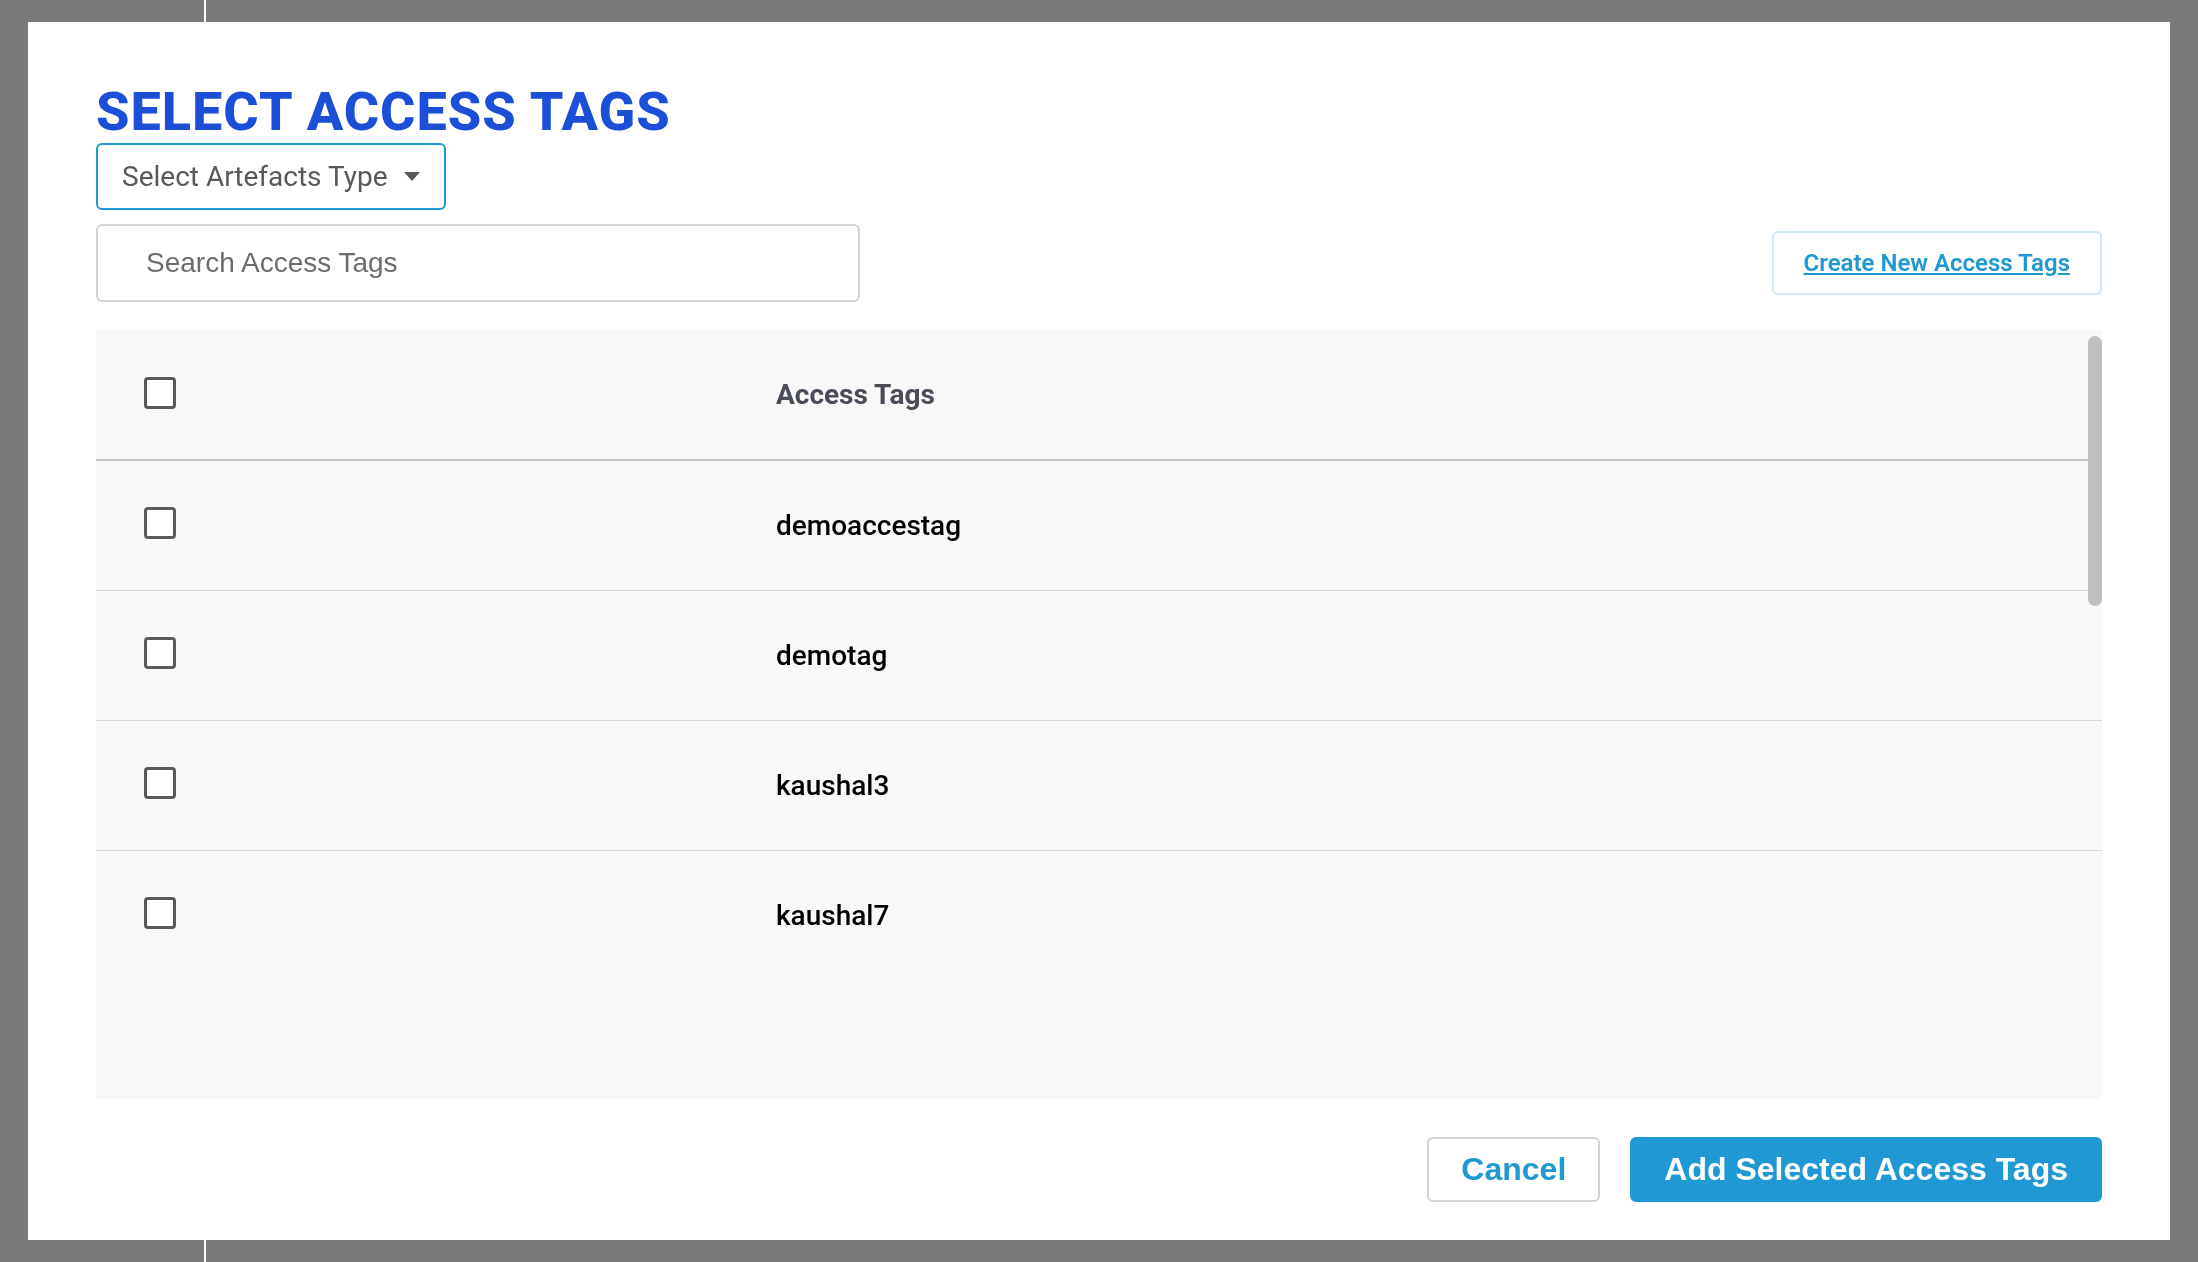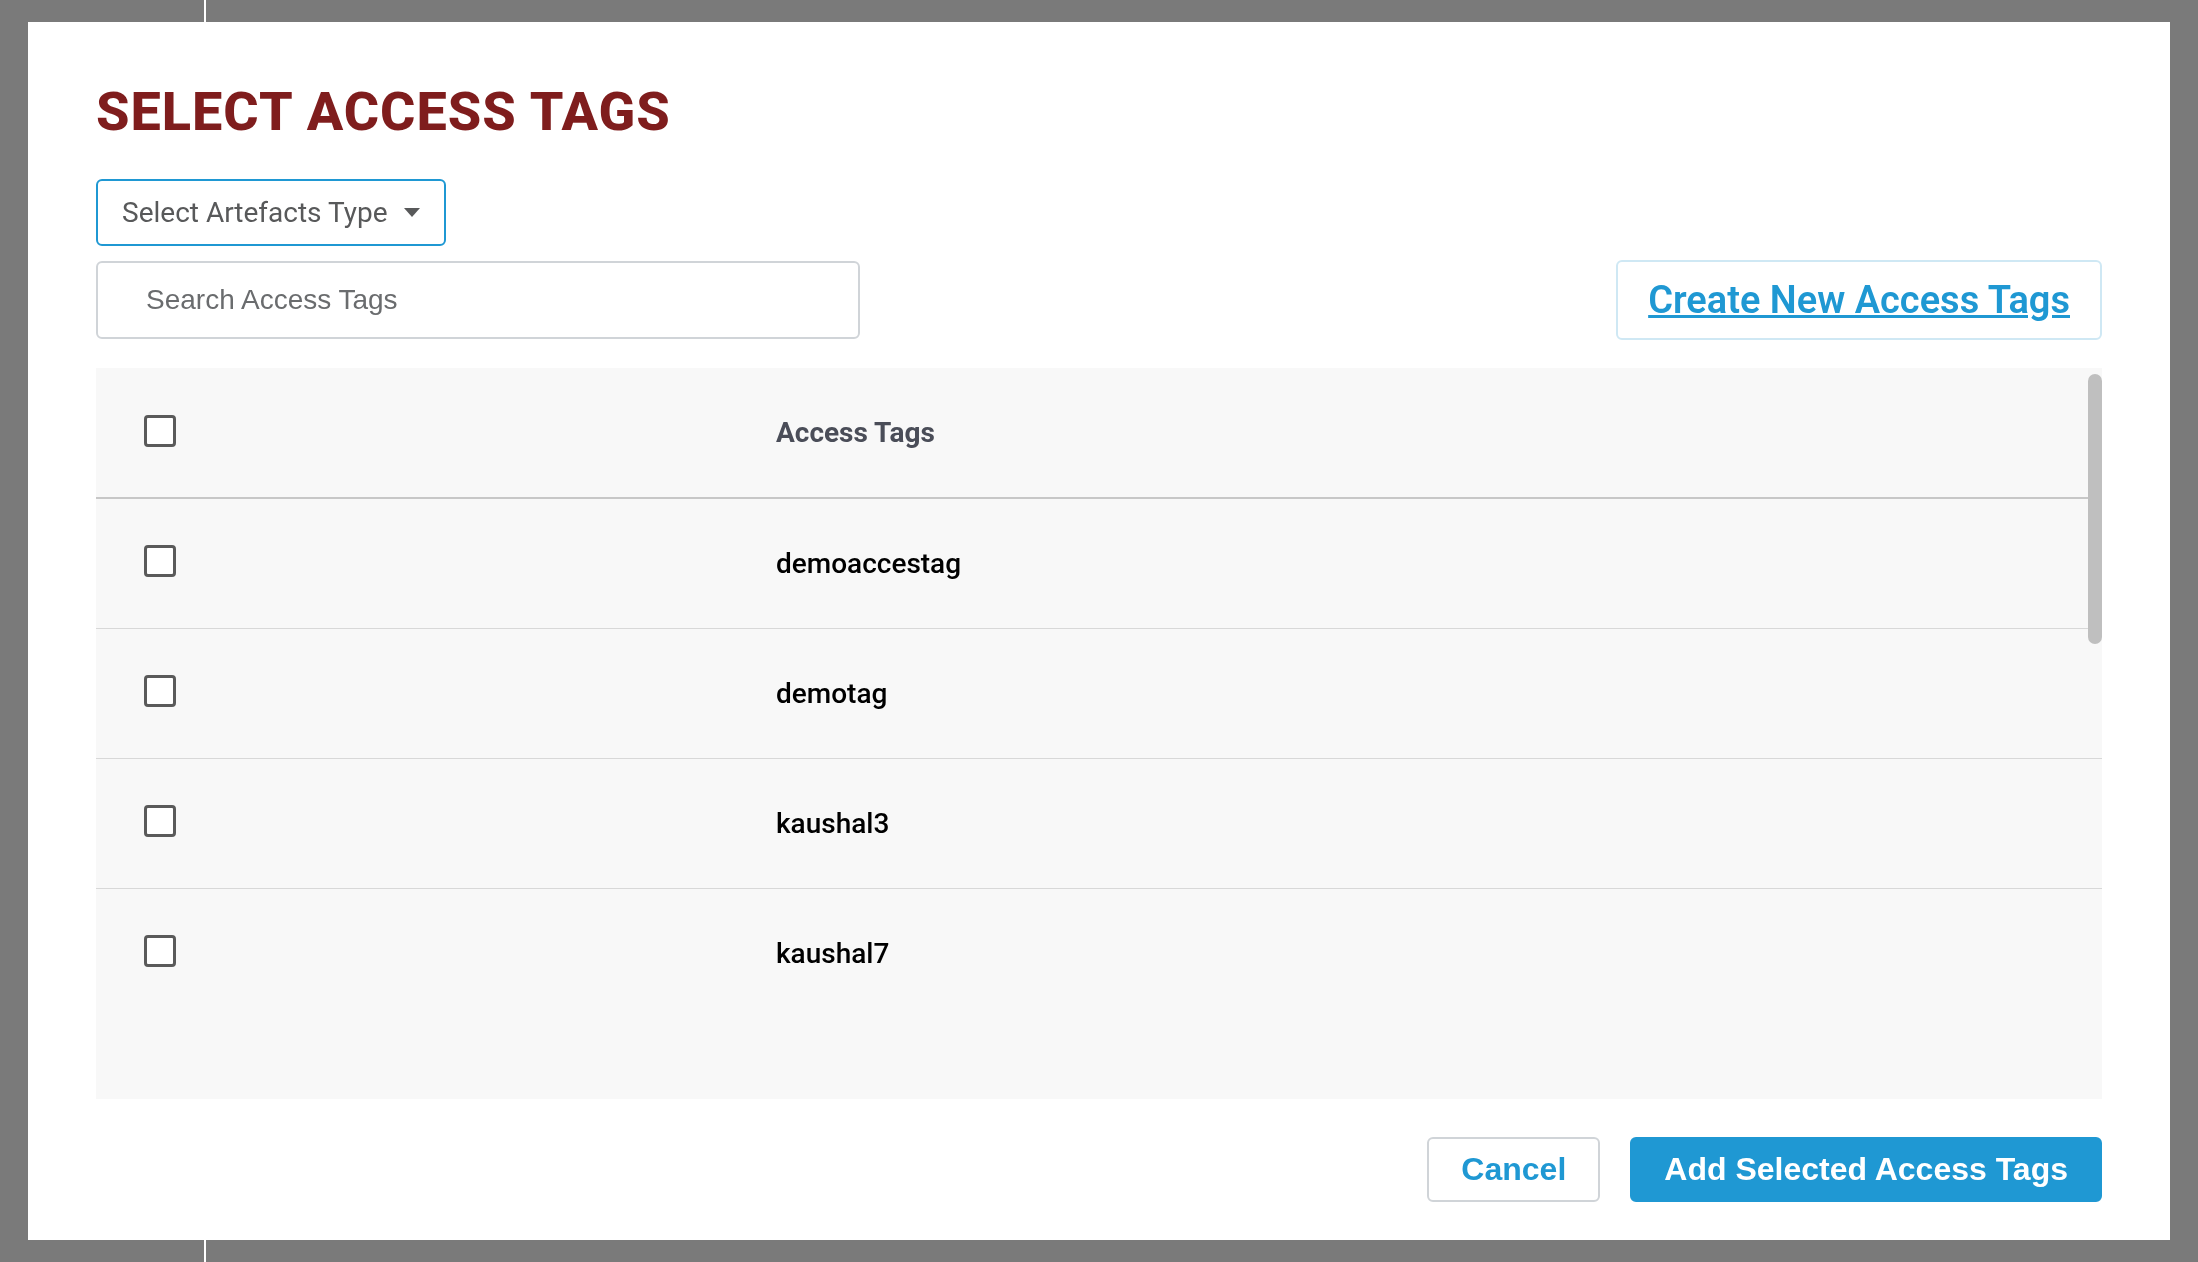--- a/index.html
+++ b/index.html
@@ -27,22 +27,21 @@
       bottom: 22px;
       background: #fff;
       display: flex;
       flex-direction: column;
       padding: 58px 68px 38px 68px;
     }
     .title {
       font-size: 54px;
       font-weight: 800;
       letter-spacing: 1px;
-      color: #7f1d1d;
-      margin-bottom: 36px;
+      color: #1d4ed8;
     }
     .dropdown {
       display: inline-flex;
       align-items: center;
       gap: 16px;
       border: 2px solid #1f98d3;
       border-radius: 6px;
       padding: 15px 24px;
       color: #58595a;
       font-size: 28px;
@@ -74,21 +73,21 @@
       padding: 10px 48px;
       outline: none;
       background: #fff;
     }
     .search::placeholder { color: #6a6c6e; }
     .create-link {
       border: 2px solid #cfe8f4;
       border-radius: 6px;
       padding: 16px 30px;
       color: #1f98d3;
-      font-size: 38px;
+      font-size: 24px;
       font-weight: 600;
       text-decoration: underline;
       cursor: pointer;
       background: #fff;
     }
     .table-wrap {
       flex: 1;
       position: relative;
       overflow: hidden;
       background: #f8f8f8;

